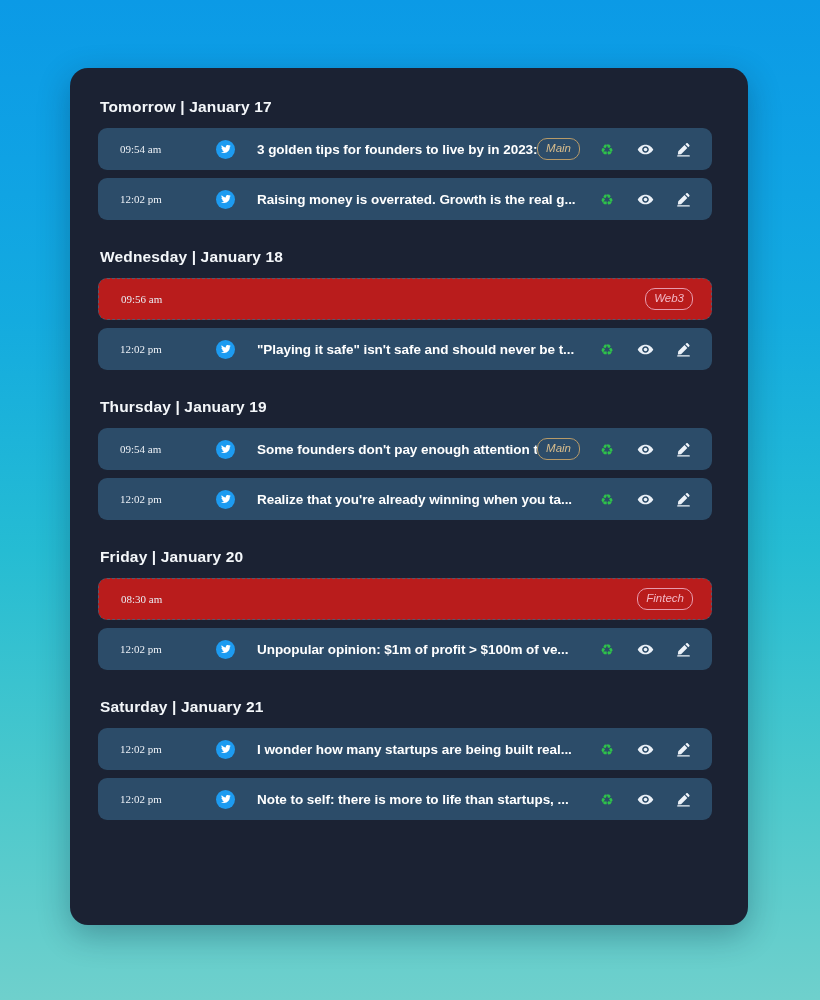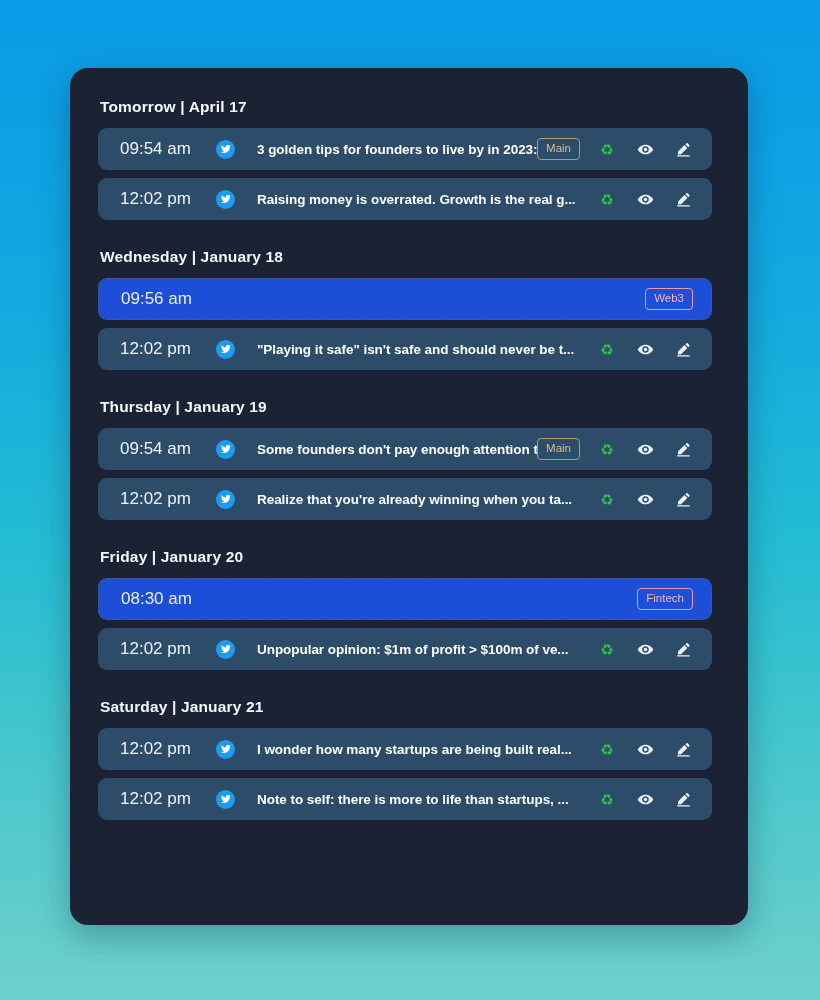--- a/index.html
+++ b/index.html
@@ -59,30 +59,31 @@
     margin-bottom: 8px;
     padding: 0 18px 0 22px;
   }
 
   .slot-row.filled {
     background: #2c4c69;
     width: 614px;
   }
 
   .slot-row.empty {
-    background: #1d4ed8;
+    background: #b91c1c;
     border: 1px dashed #515c6e;
     width: 614px;
   }
 
   .slot-time {
-    font-size: 17px;
+    font-size: 11px;
     color: #eef2f7;
     white-space: nowrap;
     min-width: 72px;
+    font-family: Liberation Serif, serif;
   }
   .slot-row.empty .slot-time { color: #e9edf3; }
 
   
   .channel-icon {
     width: 19px;
     height: 19px;
     border-radius: 50%;
     background: #1d9bf0;
     display: flex;
@@ -105,24 +106,25 @@
     letter-spacing: -0.05px;
   }
 
   .spacer { flex: 1 1 auto; }
 
   
   .tag-badge {
     font-size: 11.5px;
     line-height: 1;
     padding: 4px 8px 5px 8px;
-    border-radius: 4px;
+    border-radius: 10px;
     border: 1px solid;
     white-space: nowrap;
     flex: 0 0 auto;
+    font-style: italic;
   }
   .tag-badge.main {
     color: #d8bd8c;
     border-color: #b79a68;
     background: transparent;
   }
   .tag-badge.web3,
   .tag-badge.fintech {
     color: #f2b7c4;
     border-color: #e79bad;
@@ -153,21 +155,21 @@
     line-height: 1;
     color: #2fc24a;
   }
 </style>
 </head>
 <body>
 
 <div class="schedule-card">
   <div id="schedule-list">
       <div class="day-group">
-        <div class="day-heading">Tomorrow | April 17</div>
+        <div class="day-heading">Tomorrow | January 17</div>
         <div class="slot-row filled">
           <span class="slot-time">09:54 am</span>
           <span class="channel-icon">
             <svg viewBox="0 0 24 24" aria-hidden="true">
               <path fill="#ffffff" d="M21.5 5.9c-.7.3-1.5.5-2.3.6.8-.5 1.5-1.3 1.8-2.3-.8.5-1.6.8-2.5 1A4 4 0 0 0 11.6 8c0 .3 0 .6.1.9-3.3-.2-6.3-1.8-8.3-4.2-.4.6-.6 1.3-.6 2 0 1.4.7 2.6 1.8 3.3-.6 0-1.3-.2-1.8-.5v.1c0 1.9 1.4 3.5 3.2 3.9-.3.1-.7.1-1 .1-.3 0-.5 0-.8-.1.5 1.6 2 2.8 3.7 2.8-1.4 1.1-3.1 1.7-5 1.7H2c1.8 1.1 3.9 1.8 6.2 1.8 7.4 0 11.4-6.1 11.4-11.4v-.5c.8-.6 1.5-1.3 1.9-2.1z"></path>
             </svg>
           </span>
           <span class="slot-title">3 golden tips for founders to live by in 2023: 🥾 ...</span>
           <span class="tag-badge main">Main</span>
           <div class="row-actions">

